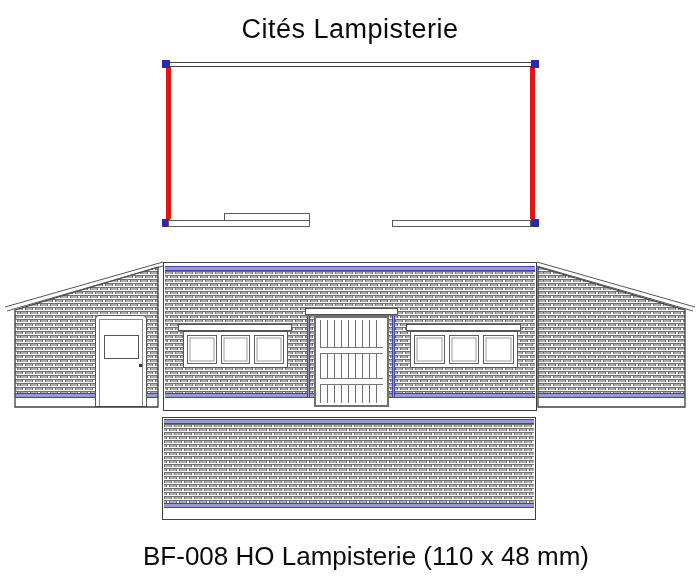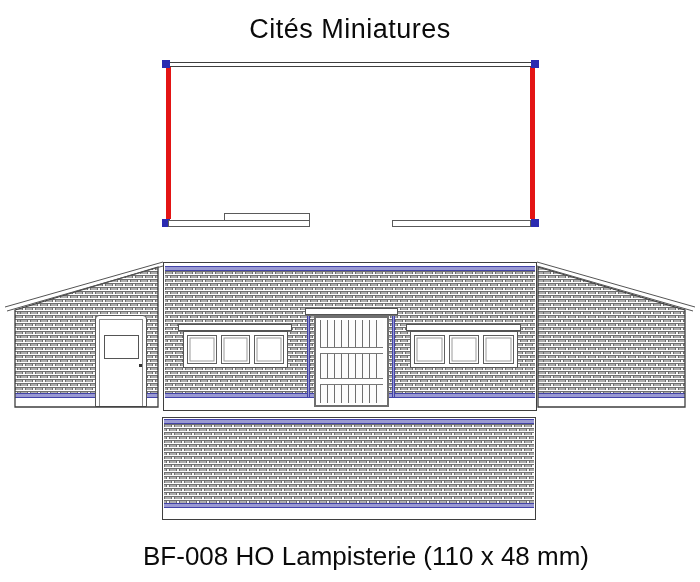--- a/index.html
+++ b/index.html
@@ -50,21 +50,21 @@
   .bluev{width:3px;background:var(--stripe-blue,#9a9ad2);
     border-left:1px solid var(--stripe-blue-edge,#4343a8);
     border-right:1px solid var(--stripe-blue-edge,#4343a8);}
   svg.lines{position:absolute;left:0;top:0;pointer-events:none;}
 </style>
 </head>
 <body>
 
 <div class="sheet">
 
-  <div class="title">Cités Miniatures</div>
+  <div class="title">Cités Lampisterie</div>
 
   <div>
     <div class="abs top-edge"></div>
     <div class="abs redbar" style="left:166px;top:67px;"></div>
     <div class="abs redbar" style="left:530px;top:67px;"></div>
     <div class="abs corner" style="left:162px;top:60px;"></div>
     <div class="abs corner" style="left:531px;top:60px;"></div>
     <div class="abs corner" style="left:162px;top:219px;"></div>
     <div class="abs corner" style="left:531px;top:219px;"></div>
     <div class="abs tabbar" style="left:224px;top:213px;width:86px;height:8px;"></div>

